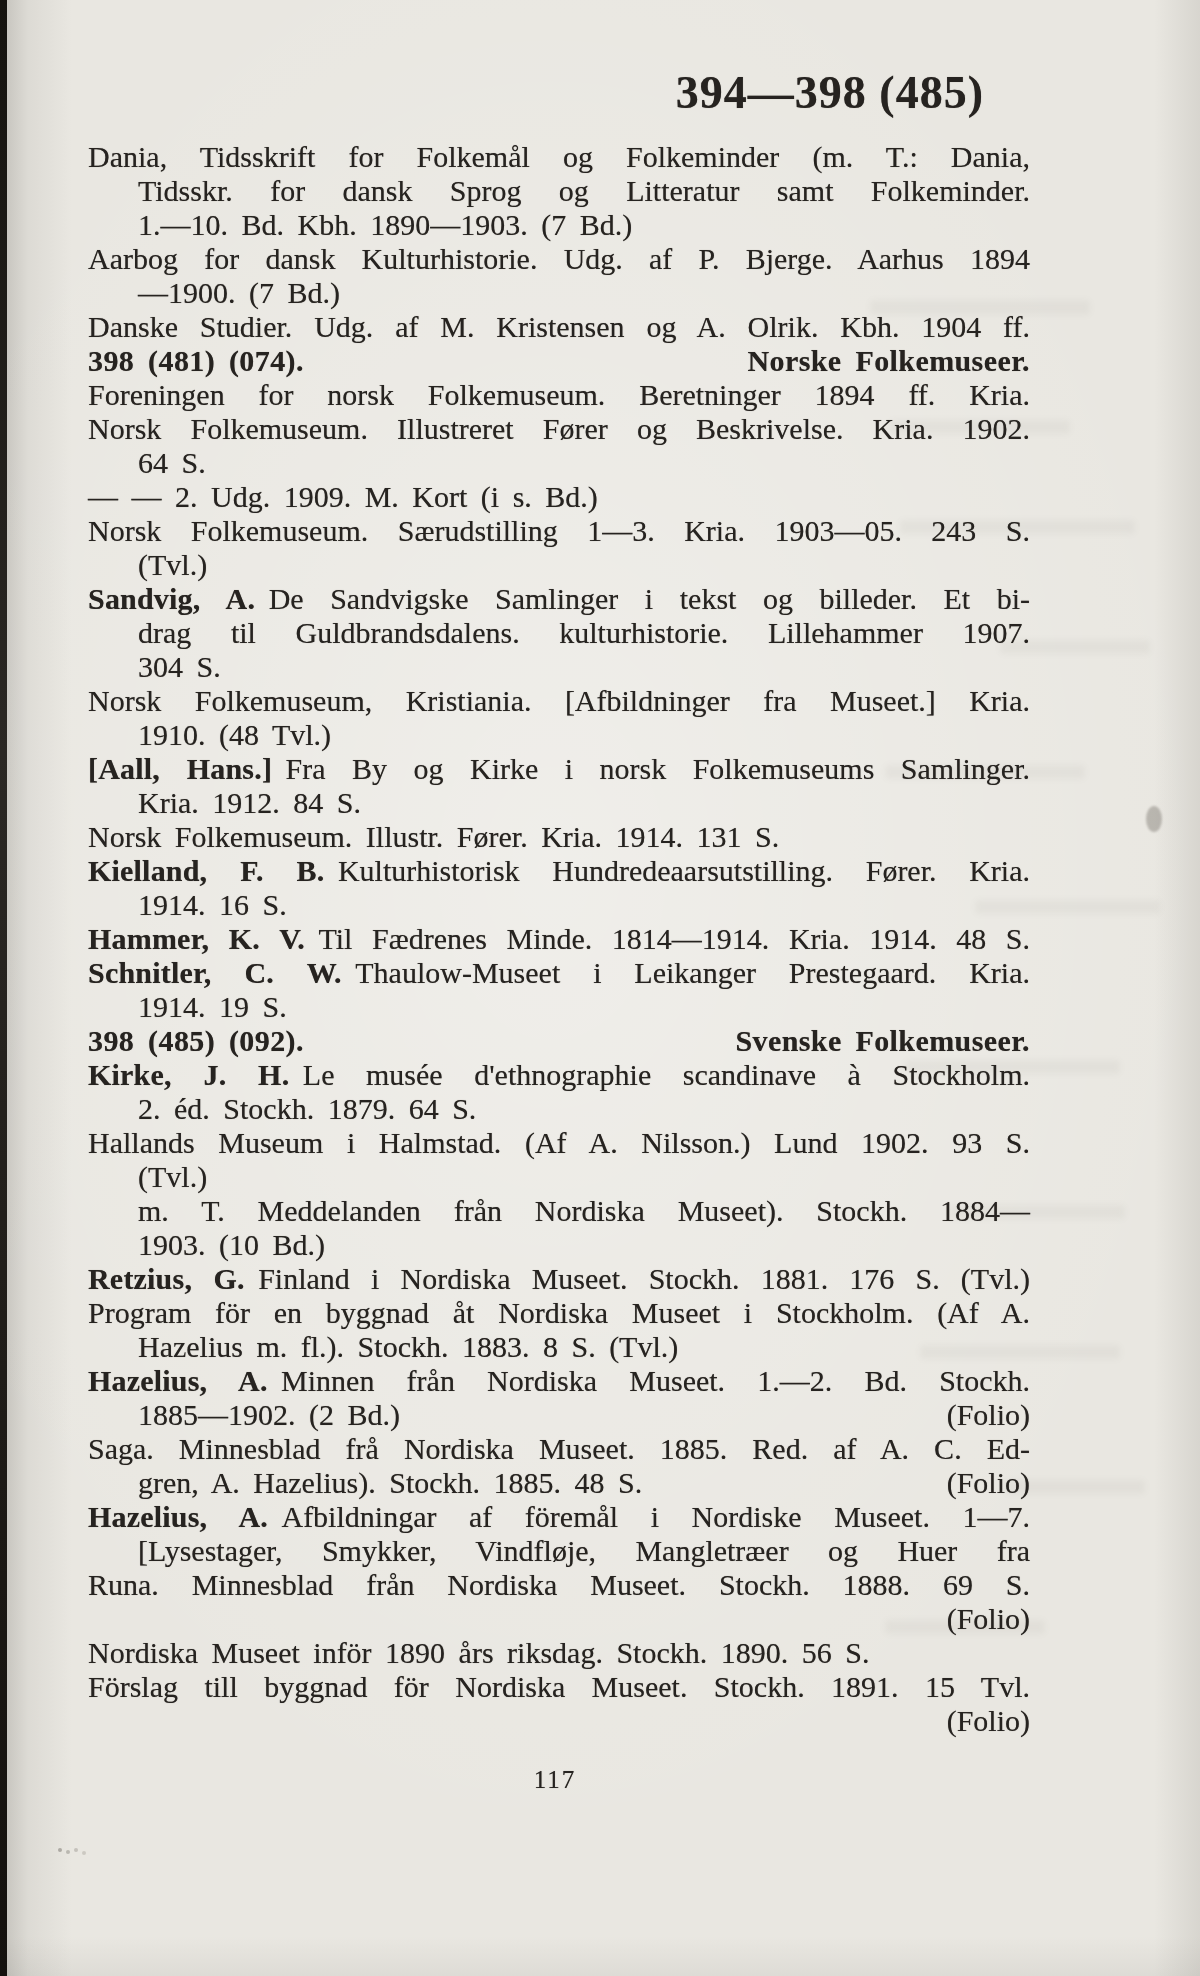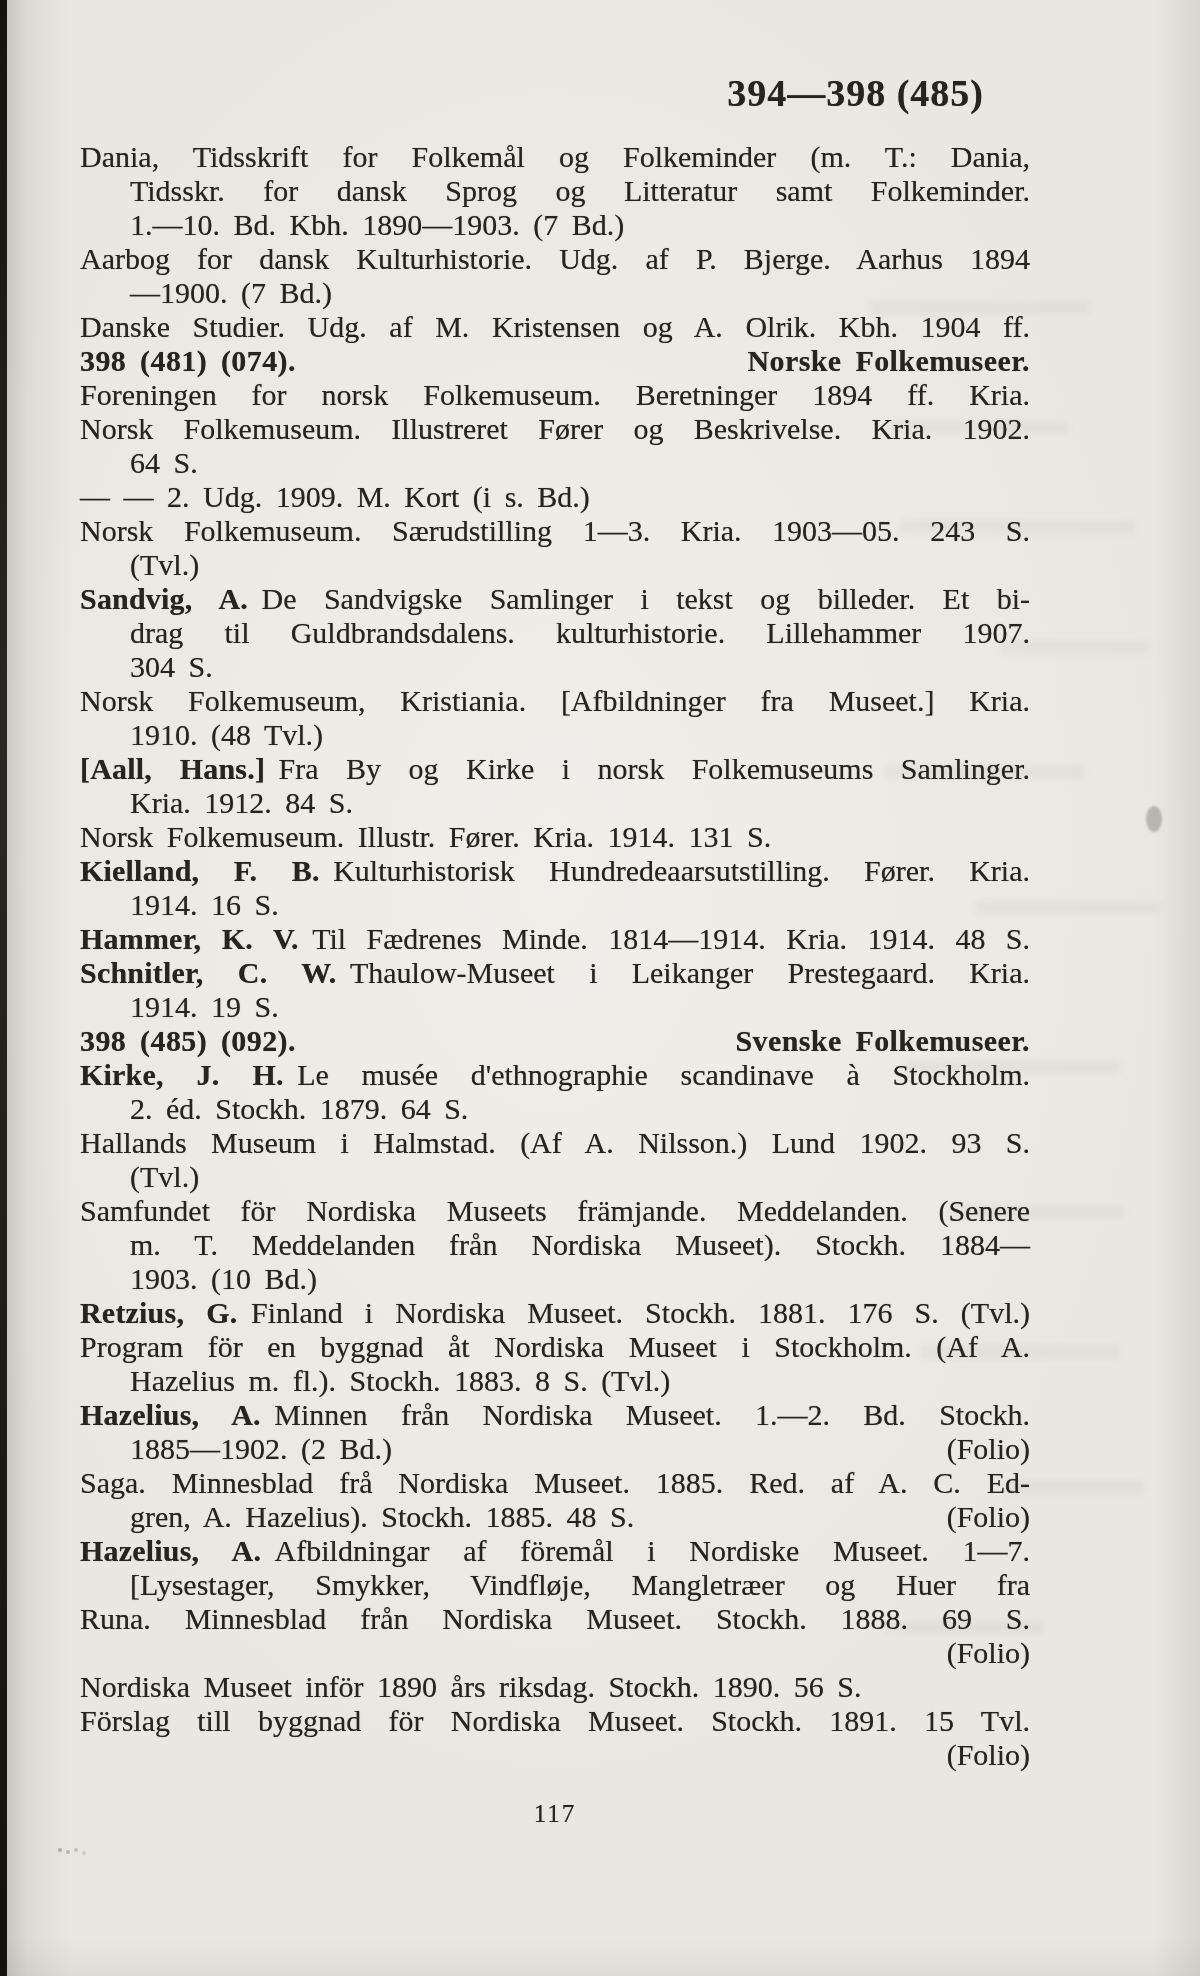--- a/index.html
+++ b/index.html
@@ -27,25 +27,25 @@
   }
   .content {
     position: absolute; left: 80px; top: 0; width: 950px;
     text-shadow: 0 0 0.7px rgba(38,32,26,0.55);
   }
   .running-head {
     margin-top: 74px;
     text-align: right;
     padding-right: 46px;
     font-weight: bold;
-    font-size: 38px;
+    font-size: 46px;
     line-height: 38px;
     letter-spacing: 1px;
   }
-  .text-block { margin-top: 28px; }
+  .text-block { margin-top: 28px; margin-left: 8px; }
   .line {
     font-size: 30px;
     line-height: 34px;
     min-height: 34px;
     word-spacing: 0.20em;
     white-space: normal;
   }
   .line.ind { padding-left: 50px; }
   .line.j { text-align: justify; text-align-last: justify; text-justify: inter-word; }
   .lead { font-weight: bold; margin-right: 0.45em; letter-spacing: 0.2px; }
@@ -133,21 +133,20 @@
         <div class="line j"><span class="lead">Schnitler, C. W.</span>Thaulow-Museet i Leikanger Prestegaard. Kria.</div>
         <div class="line ind">1914. 19 S.</div>
         <div class="line sh">
           <span class="shl">398 (485) (092).</span>
           <span class="shr">Svenske Folkemuseer.</span>
         </div>
         <div class="line j"><span class="lead">Kirke, J. H.</span>Le musée d'ethnographie scandinave à Stockholm.</div>
         <div class="line ind">2. éd. Stockh. 1879. 64 S.</div>
         <div class="line j">Hallands Museum i Halmstad. (Af A. Nilsson.) Lund 1902. 93 S.</div>
         <div class="line ind">(Tvl.)</div>
-        <div class="line j">Samfundet för Nordiska Museets främjande. Meddelanden. (Senere</div>
         <div class="line ind j">m. T. Meddelanden från Nordiska Museet). Stockh. 1884—</div>
         <div class="line ind">1903. (10 Bd.)</div>
         <div class="line j"><span class="lead">Retzius, G.</span>Finland i Nordiska Museet. Stockh. 1881. 176 S. (Tvl.)</div>
         <div class="line j">Program för en byggnad åt Nordiska Museet i Stockholm. (Af A.</div>
         <div class="line ind">Hazelius m. fl.). Stockh. 1883. 8 S. (Tvl.)</div>
         <div class="line j"><span class="lead">Hazelius, A.</span>Minnen från Nordiska Museet. 1.—2. Bd. Stockh.</div>
         <div class="line ind"><span class="fol">(Folio)</span>1885—1902. (2 Bd.)</div>
         <div class="line j">Saga. Minnesblad frå Nordiska Museet. 1885. Red. af A. C. Ed-</div>
         <div class="line ind"><span class="fol">(Folio)</span>gren, A. Hazelius). Stockh. 1885. 48 S.</div>
         <div class="line j"><span class="lead">Hazelius, A.</span>Afbildningar af föremål i Nordiske Museet. 1—7.</div>

